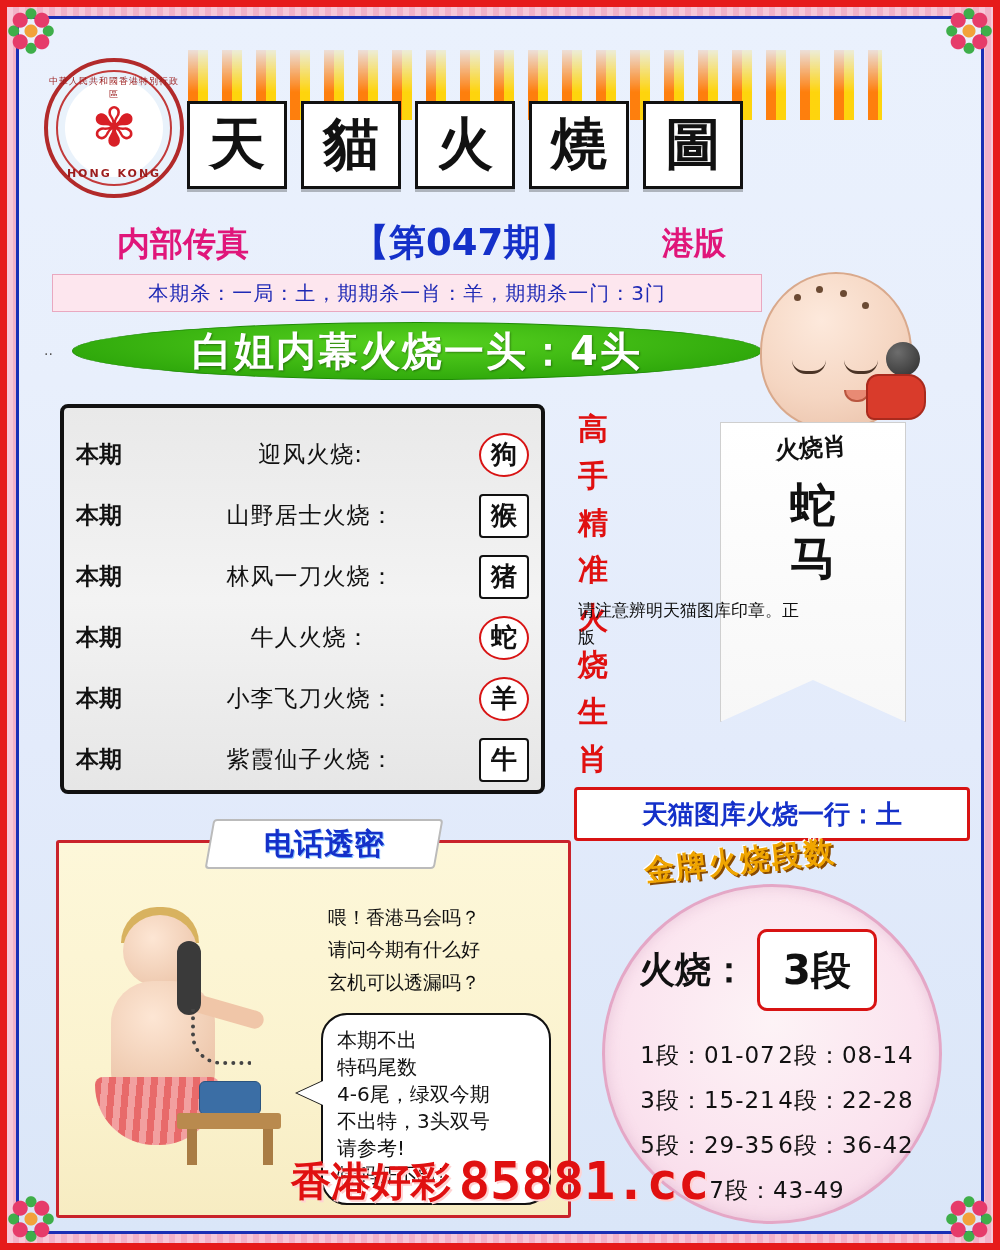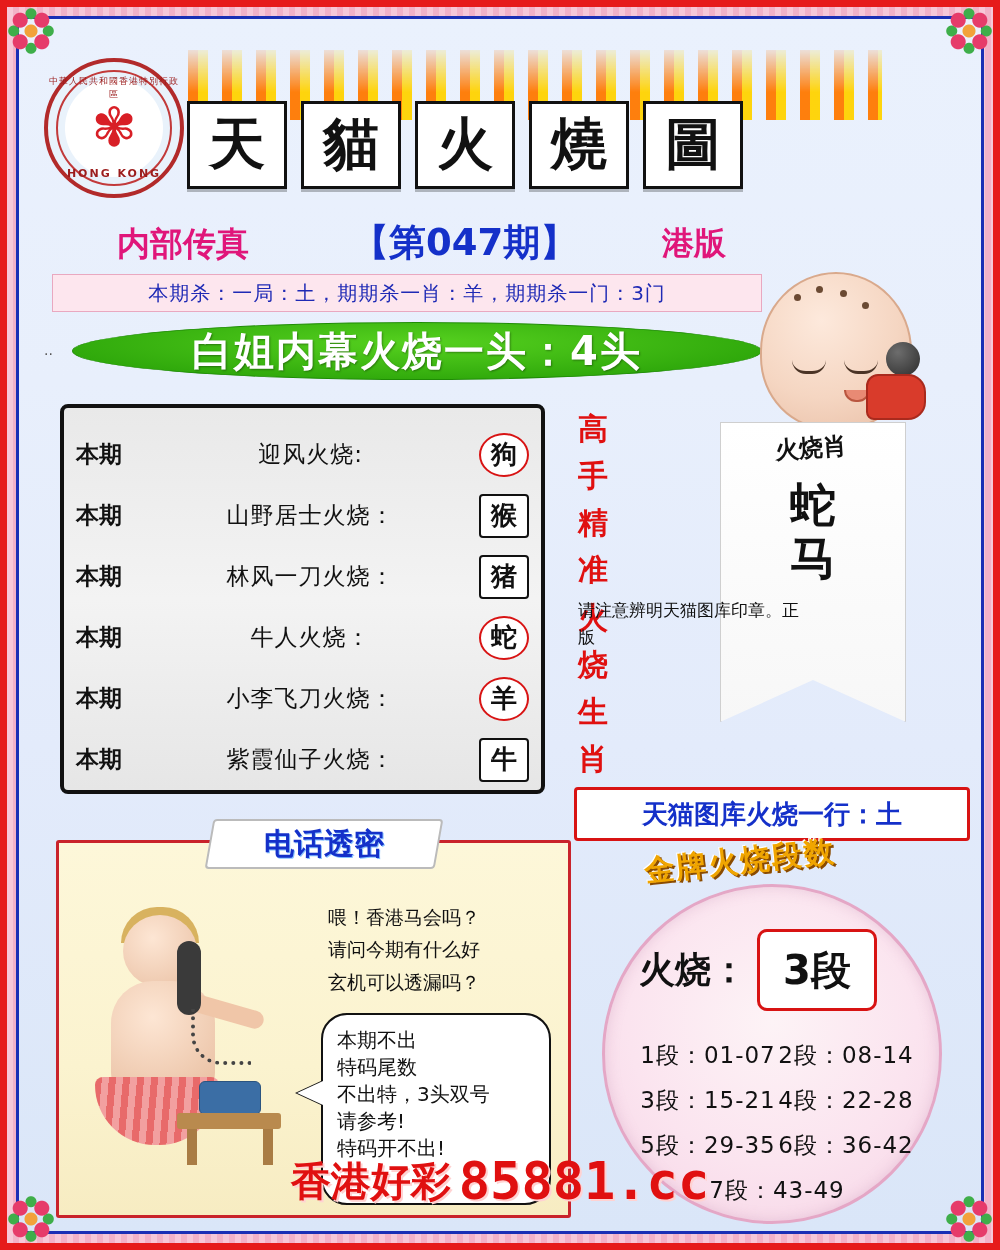--- a/index.html
+++ b/index.html
@@ -467,20 +467,21 @@
         <div class="leg2"></div>
       </div>
       <div class="qbox">
         <div>喂！香港马会吗？</div>
         <div>请问今期有什么好</div>
         <div>玄机可以透漏吗？</div>
       </div>
       <div class="bubble">
         <div>本期不出</div>
         <div>特码尾数</div>
+        <div>4-6尾，绿双今期</div>
         <div>不出特，3头双号</div>
         <div>请参考!</div>
         <div>特码开不出!</div>
       </div>
     </div>
 
     <div class="duan-title">金牌火烧段数</div>
     <div class="circle">
       <div class="hs">
         <span class="lbl">火烧：</span>

